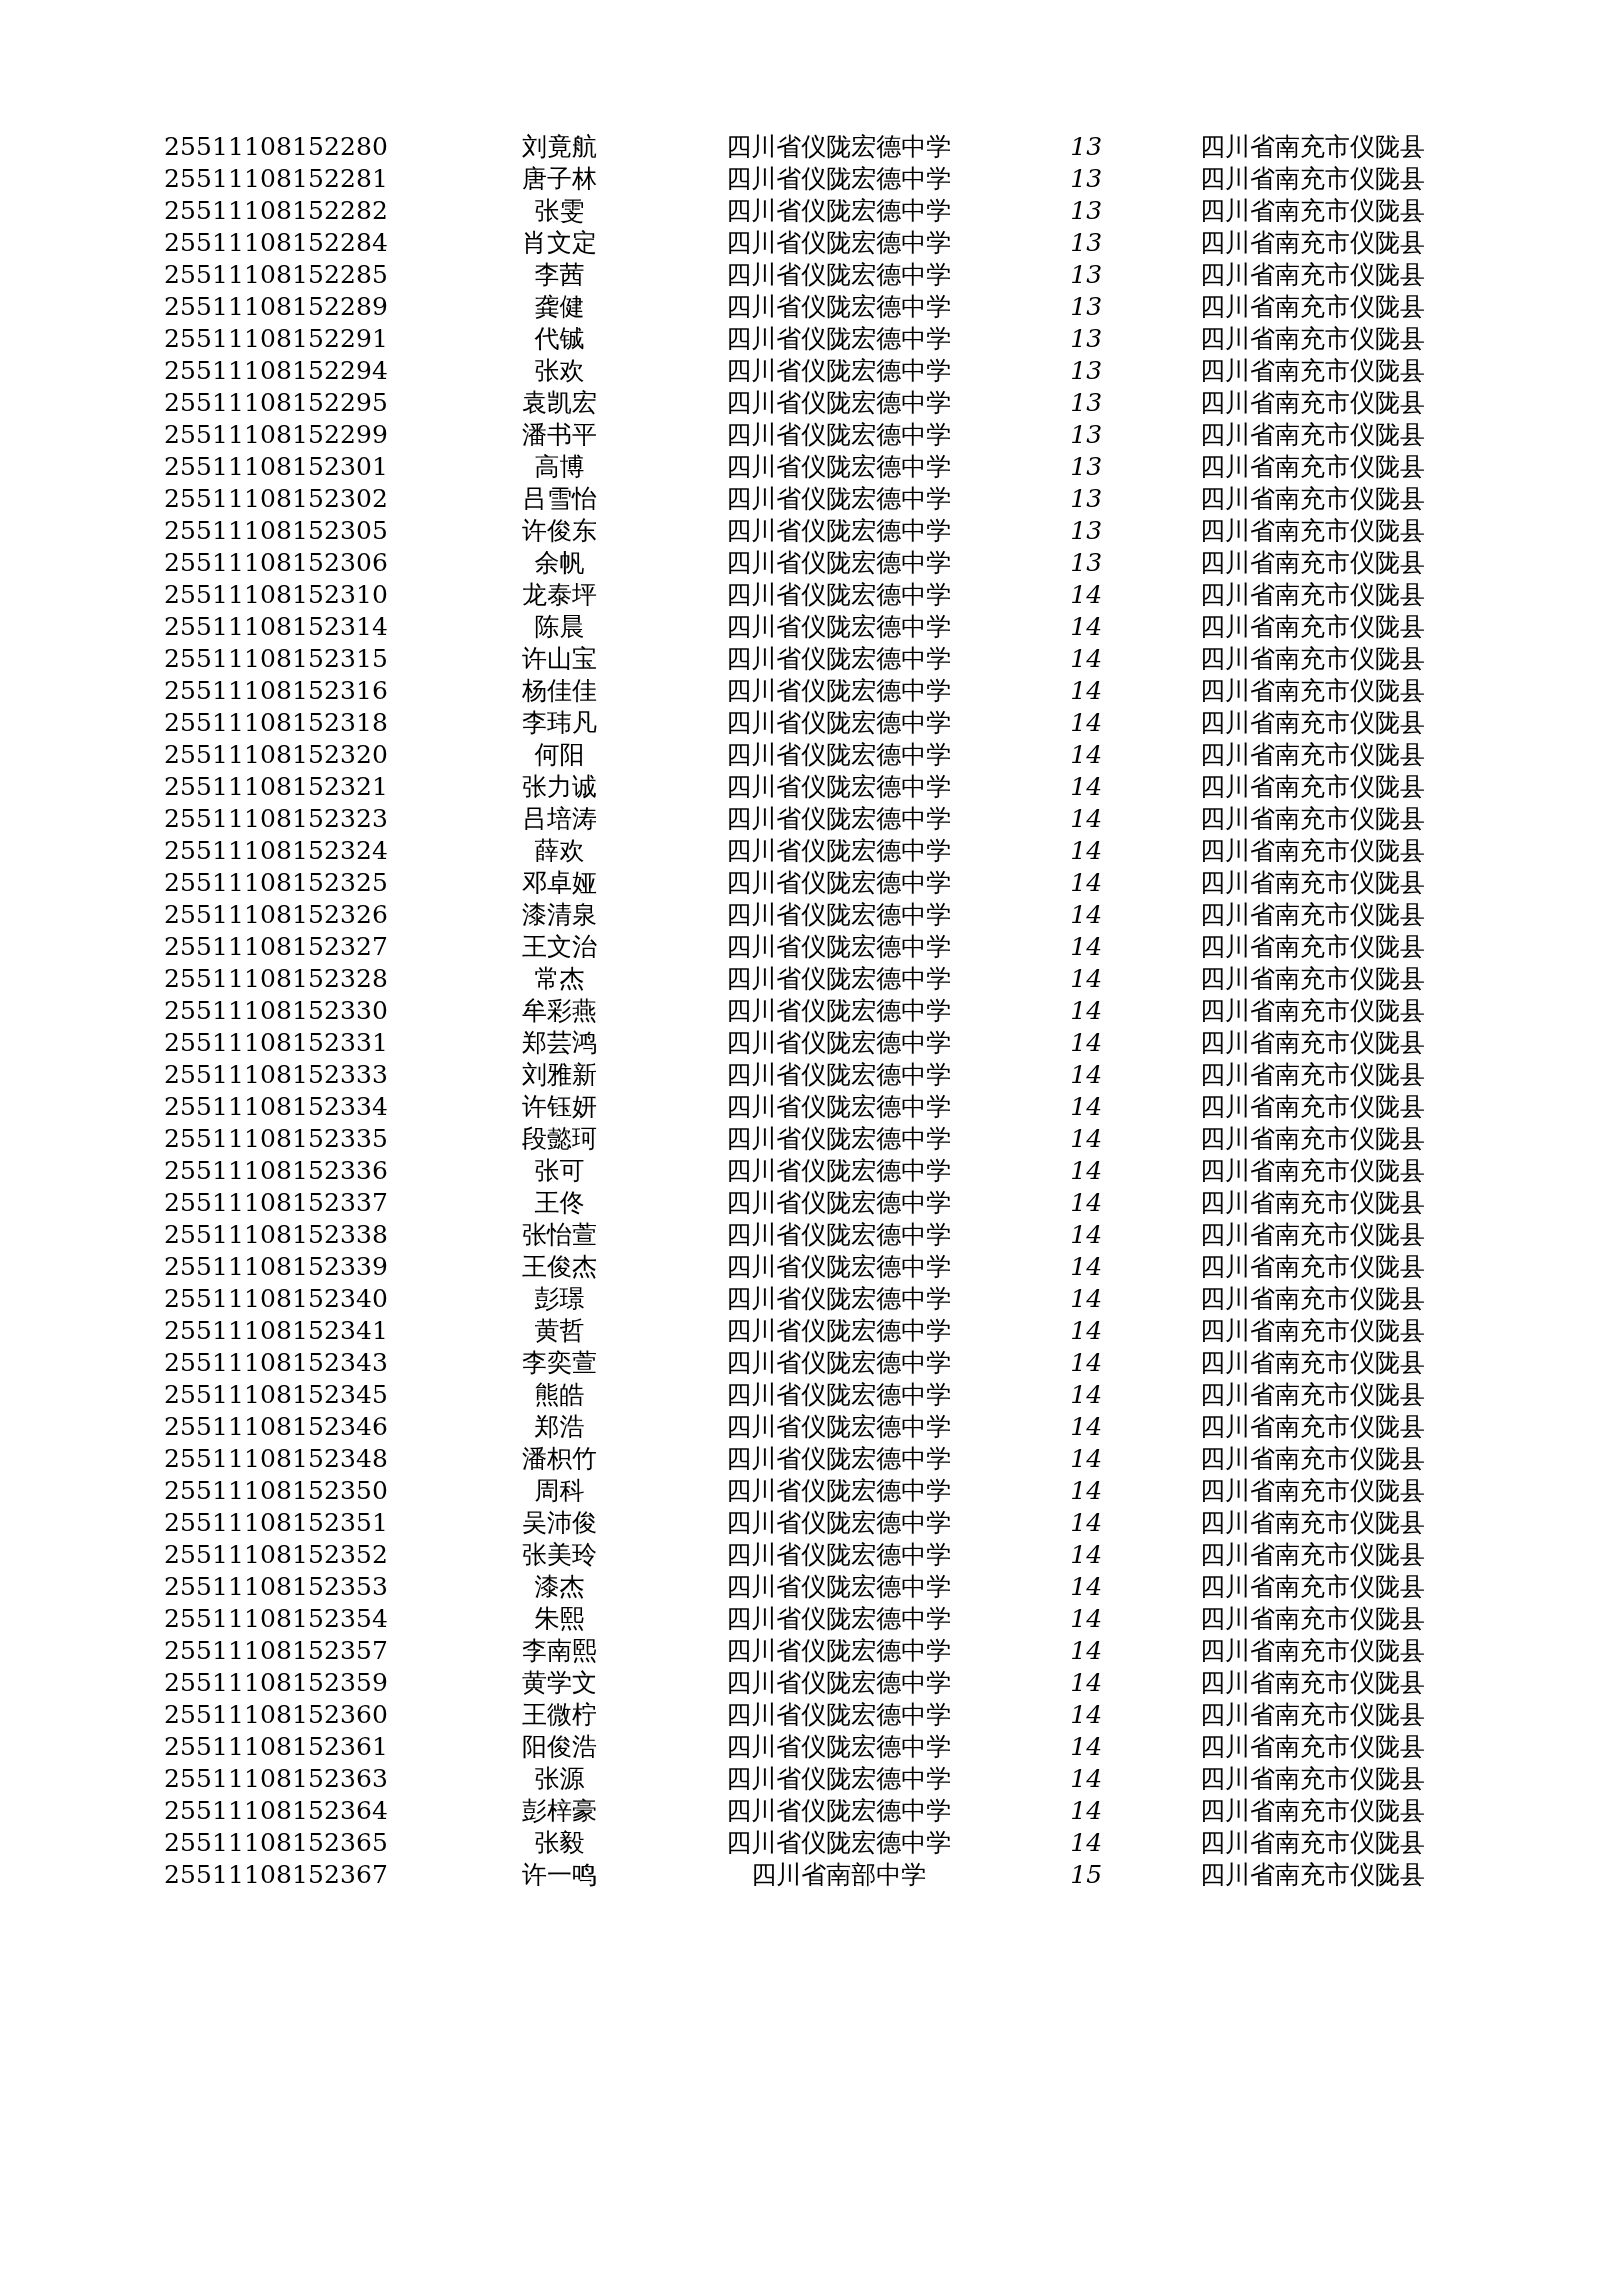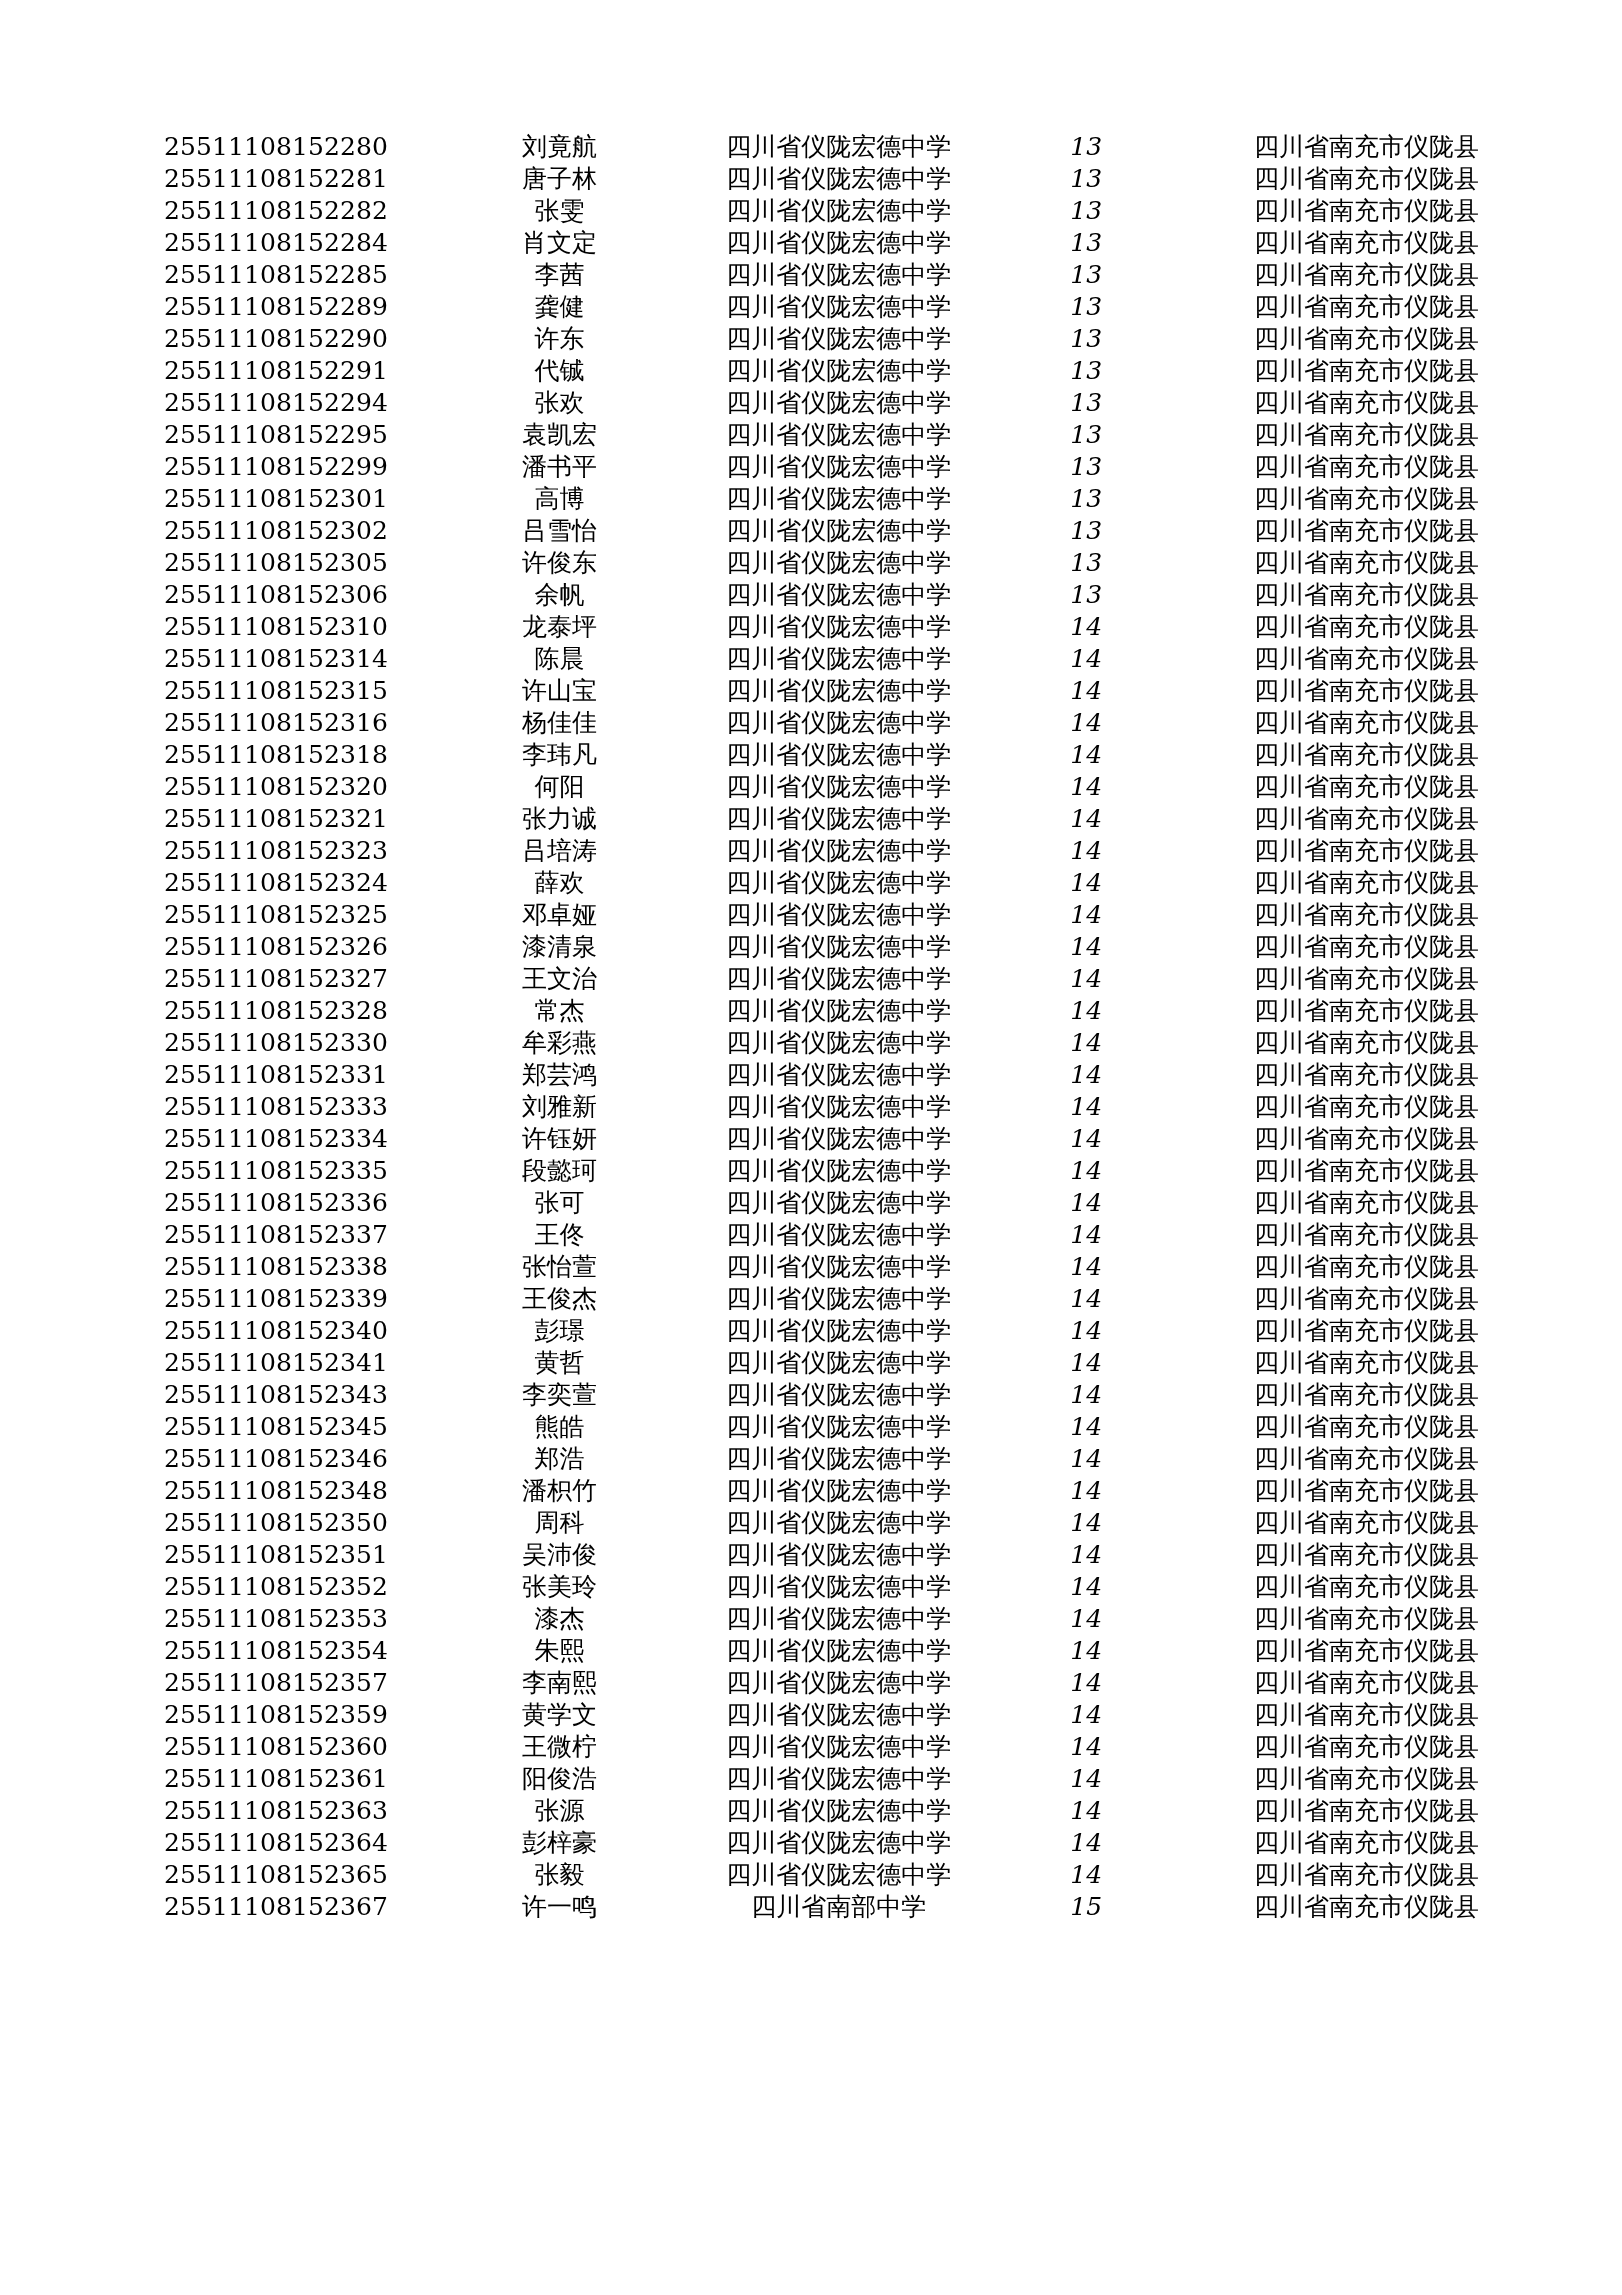--- a/index.html
+++ b/index.html
@@ -45,21 +45,21 @@
     width: 347px;
     text-align: center;
   }
   .col-num {
     width: 111px;
     text-align: center;
     font-style: italic;
   }
   .col-region {
     width: 308px;
-    text-align: right;
+    text-align: center;
   }
 </style>
 </head>
 <body>
 
 <div class="page">
   <table class="roster">
     <tbody>
         <tr>
           <td class="col-id">25511108152280</td>
@@ -97,27 +97,20 @@
           <td class="col-region">四川省南充市仪陇县</td>
         </tr>
         <tr>
           <td class="col-id">25511108152289</td>
           <td class="col-name">龚健</td>
           <td class="col-school">四川省仪陇宏德中学</td>
           <td class="col-num">13</td>
           <td class="col-region">四川省南充市仪陇县</td>
         </tr>
         <tr>
-          <td class="col-id">25511108152290</td>
-          <td class="col-name">许东</td>
-          <td class="col-school">四川省仪陇宏德中学</td>
-          <td class="col-num">13</td>
-          <td class="col-region">四川省南充市仪陇县</td>
-        </tr>
-        <tr>
           <td class="col-id">25511108152291</td>
           <td class="col-name">代铖</td>
           <td class="col-school">四川省仪陇宏德中学</td>
           <td class="col-num">13</td>
           <td class="col-region">四川省南充市仪陇县</td>
         </tr>
         <tr>
           <td class="col-id">25511108152294</td>
           <td class="col-name">张欢</td>
           <td class="col-school">四川省仪陇宏德中学</td>

